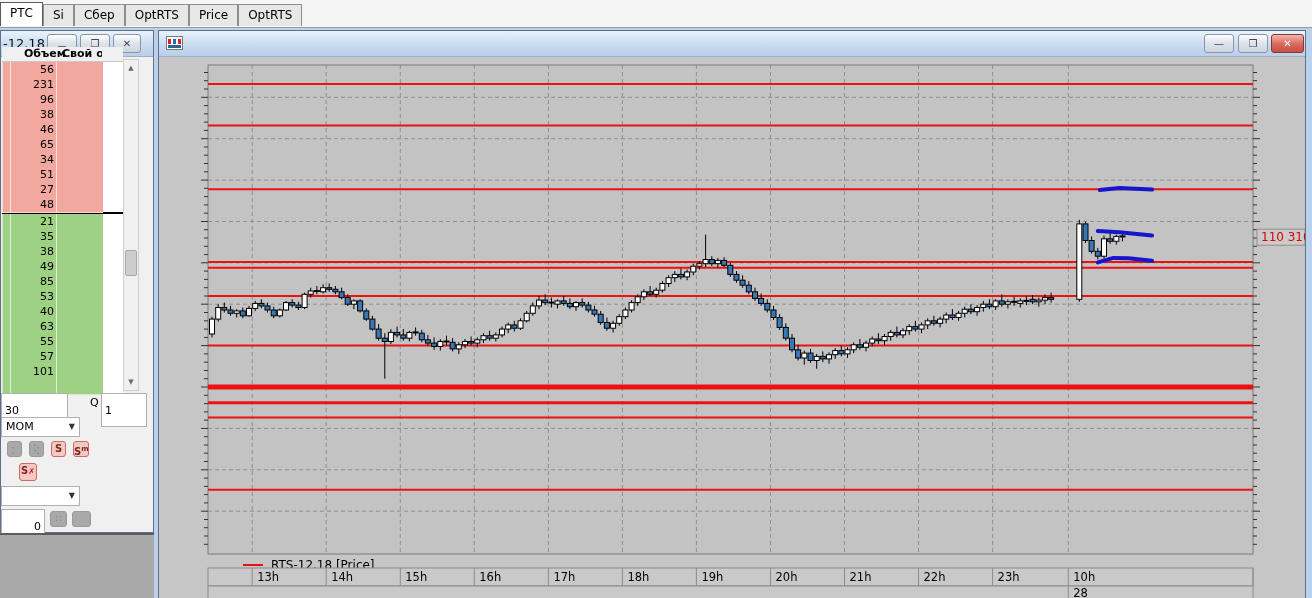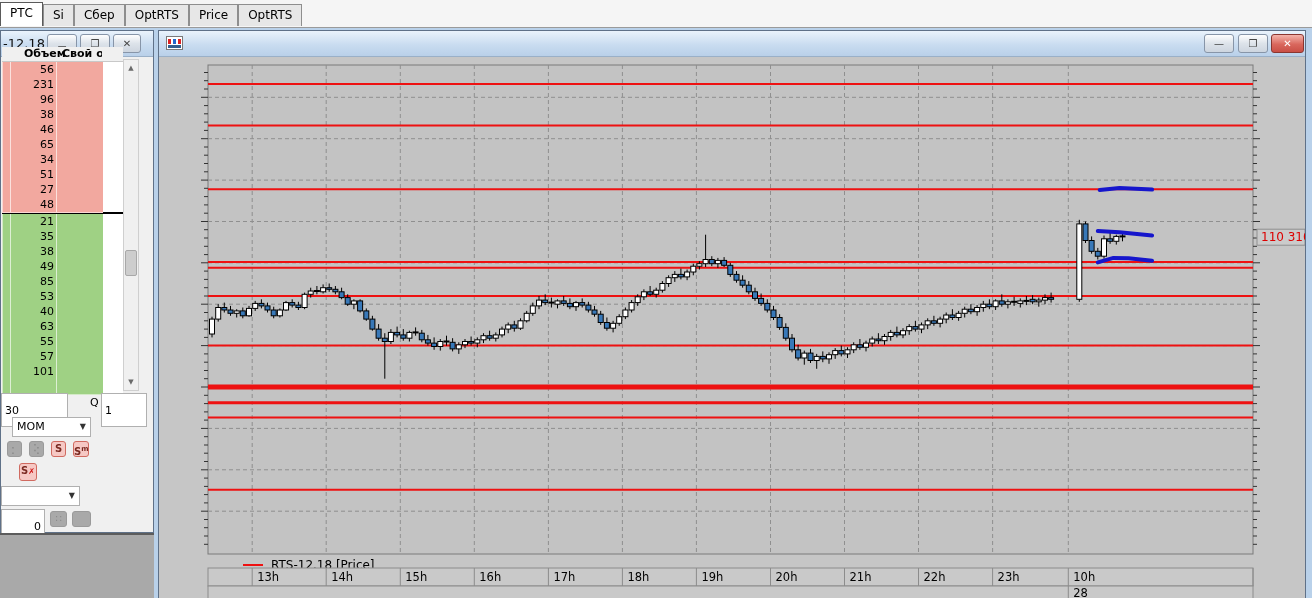--- a/index.html
+++ b/index.html
@@ -232,21 +232,21 @@
   <div class="sb" style="top:28px;height:332px;">
     <div class="sb-btn" style="top:1px;">▲</div>
     <div class="sb-thumb" style="top:190px;"></div>
     <div class="sb-btn" style="bottom:1px;">▼</div>
   </div>
 
   <input class="ctl-input" style="left: 0px; top: 362px; width: 67px; height: 20px;" value="30">
   <span class="ctl-label" style="left:89px;top:365px;">Q</span>
   <input class="ctl-input" style="left: 100px; top: 362px; width: 46px; height: 20px;" value="1">
 
-  <div class="dd" style="left:11px;top:386px;width:79px;height:20px;">
+  <div class="dd" style="left:0;top:386px;width:79px;height:20px;">
     <span>МОМ</span>
     <span class="arr">▼</span>
   </div>
 
   <div class="mini gray" style="left:6px;top:410px;width:15px;">⡂</div>
   <div class="mini gray" style="left:28px;top:410px;width:15px;">⢕</div>
   <div class="mini pink" style="left:50px;top:410px;width:15px;"><span>S</span></div>
   <div class="mini pink" style="left:72px;top:410px;width:16px;"><span>S</span><sup>m</sup></div>
 
   <div class="mini pink" style="left:18px;top:432px;width:18px;height:18px;"><span>S</span><span class="xmark">✗</span></div>

